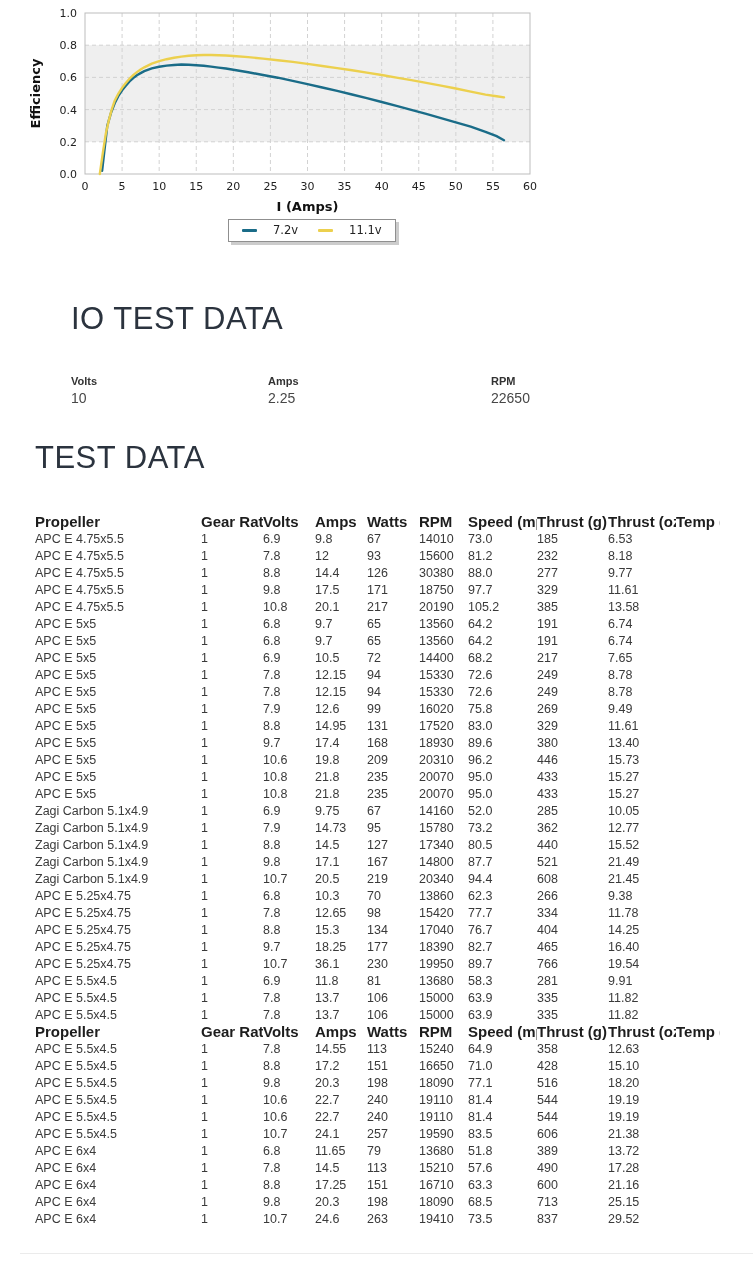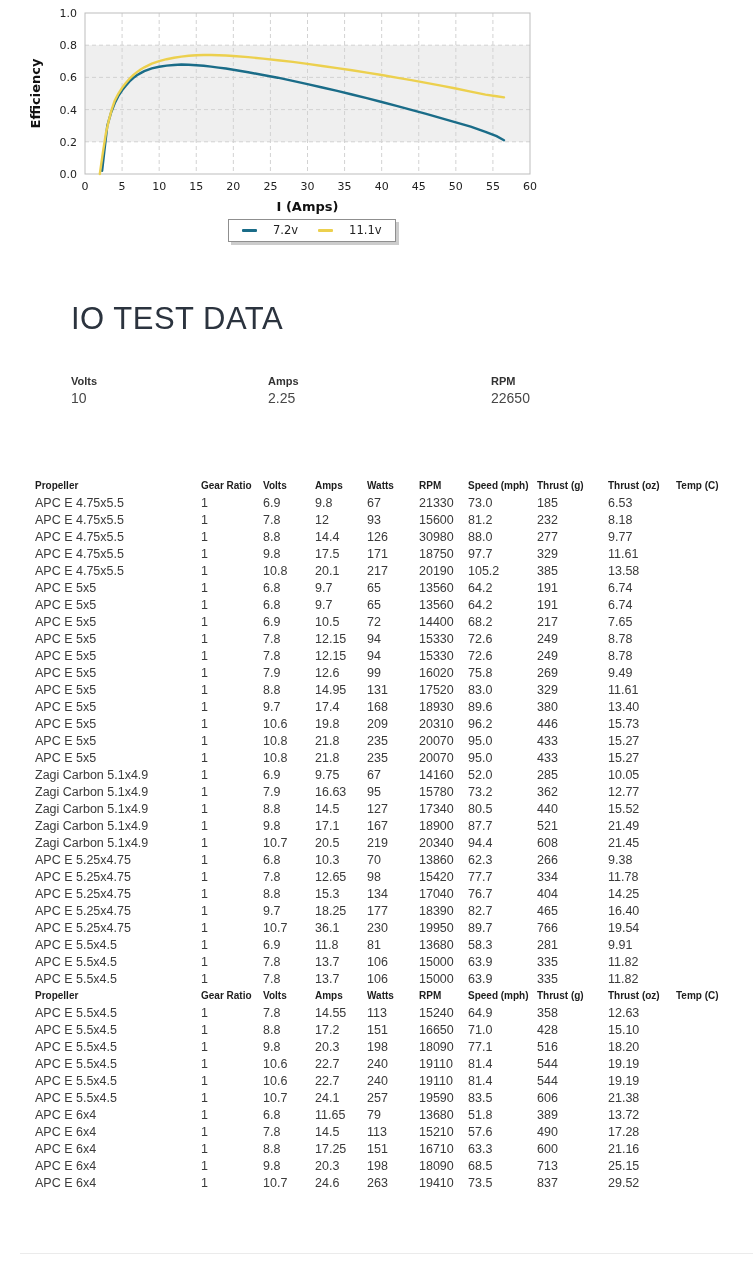--- a/index.html
+++ b/index.html
@@ -42,21 +42,21 @@
     border-collapse:collapse; table-layout:fixed;
     margin-top:37px; width:685px;
   }
   table.data-table td, table.data-table th {
     padding:0; height:17px; text-align:left;
     font-size:12.5px; color:#3a3a3a;
     white-space:nowrap; overflow:hidden;
     font-weight:400; vertical-align:middle;
   }
   table.data-table tr.hdr td {
-    font-size:10px; font-weight:700; color:#1d1d1d;
+    font-size:15px; font-weight:700; color:#1d1d1d;
   }
   .bottom-divider {
     position:absolute; left:20px; right:0; top:1253px;
     height:1px; background:#ebebeb;
   }
 </style>
 </head>
 <body>
 
 <div class="chart-area">
@@ -126,20 +126,21 @@
         <div class="f-value">2.25</div>
       </div>
       <div class="io-field" style="left: 420px;">
         <div class="f-label">RPM</div>
         <div class="f-value">22650</div>
       </div>
     </div>
 </div>
 
 <div class="test-section">
+  <h1 class="big-heading">TEST DATA</h1>
   <table class="data-table" id="test-table">
       <colgroup>
         <col style="width: 166px;">
         <col style="width: 62px;">
         <col style="width: 52px;">
         <col style="width: 52px;">
         <col style="width: 52px;">
         <col style="width: 49px;">
         <col style="width: 69px;">
         <col style="width: 71px;">
@@ -158,21 +159,21 @@
           <td>Thrust (g)</td>
           <td>Thrust (oz)</td>
           <td>Temp (C)</td>
         </tr>
         <tr>
           <td>APC E 4.75x5.5</td>
           <td>1</td>
           <td>6.9</td>
           <td>9.8</td>
           <td>67</td>
-          <td>21330</td>
+          <td>14010</td>
           <td>73.0</td>
           <td>185</td>
           <td>6.53</td>
           <td></td>
         </tr>
         <tr>
           <td>APC E 4.75x5.5</td>
           <td>1</td>
           <td>7.8</td>
           <td>12</td>
@@ -182,21 +183,21 @@
           <td>232</td>
           <td>8.18</td>
           <td></td>
         </tr>
         <tr>
           <td>APC E 4.75x5.5</td>
           <td>1</td>
           <td>8.8</td>
           <td>14.4</td>
           <td>126</td>
-          <td>30980</td>
+          <td>30380</td>
           <td>88.0</td>
           <td>277</td>
           <td>9.77</td>
           <td></td>
         </tr>
         <tr>
           <td>APC E 4.75x5.5</td>
           <td>1</td>
           <td>9.8</td>
           <td>17.5</td>
@@ -360,21 +361,21 @@
           <td>14160</td>
           <td>52.0</td>
           <td>285</td>
           <td>10.05</td>
           <td></td>
         </tr>
         <tr>
           <td>Zagi Carbon 5.1x4.9</td>
           <td>1</td>
           <td>7.9</td>
-          <td>16.63</td>
+          <td>14.73</td>
           <td>95</td>
           <td>15780</td>
           <td>73.2</td>
           <td>362</td>
           <td>12.77</td>
           <td></td>
         </tr>
         <tr>
           <td>Zagi Carbon 5.1x4.9</td>
           <td>1</td>
@@ -386,21 +387,21 @@
           <td>440</td>
           <td>15.52</td>
           <td></td>
         </tr>
         <tr>
           <td>Zagi Carbon 5.1x4.9</td>
           <td>1</td>
           <td>9.8</td>
           <td>17.1</td>
           <td>167</td>
-          <td>18900</td>
+          <td>14800</td>
           <td>87.7</td>
           <td>521</td>
           <td>21.49</td>
           <td></td>
         </tr>
         <tr>
           <td>Zagi Carbon 5.1x4.9</td>
           <td>1</td>
           <td>10.7</td>
           <td>20.5</td>

